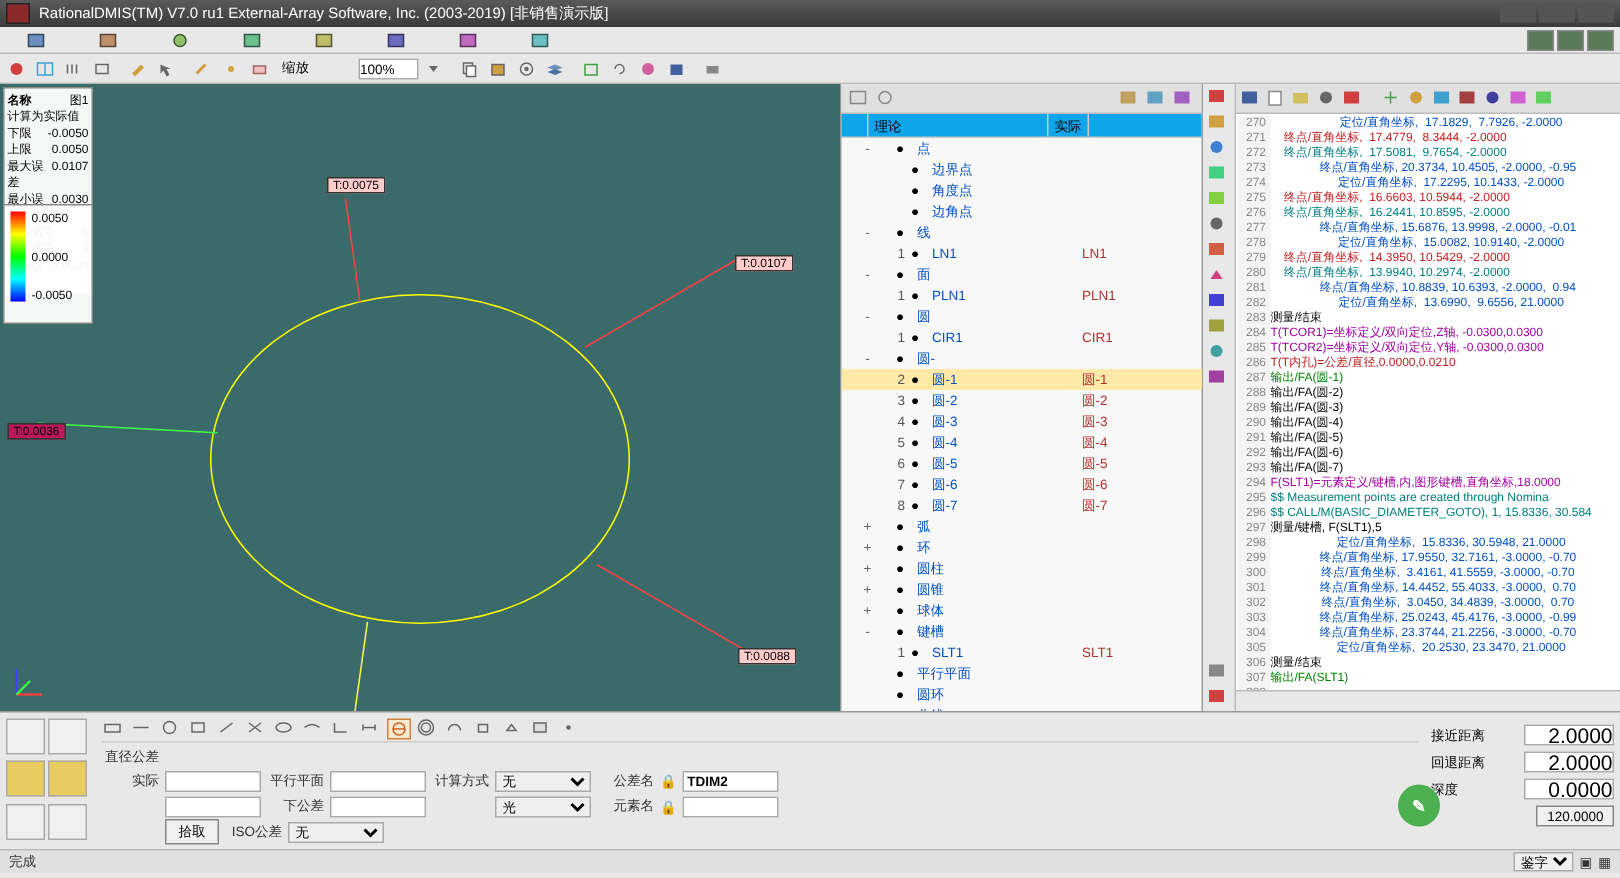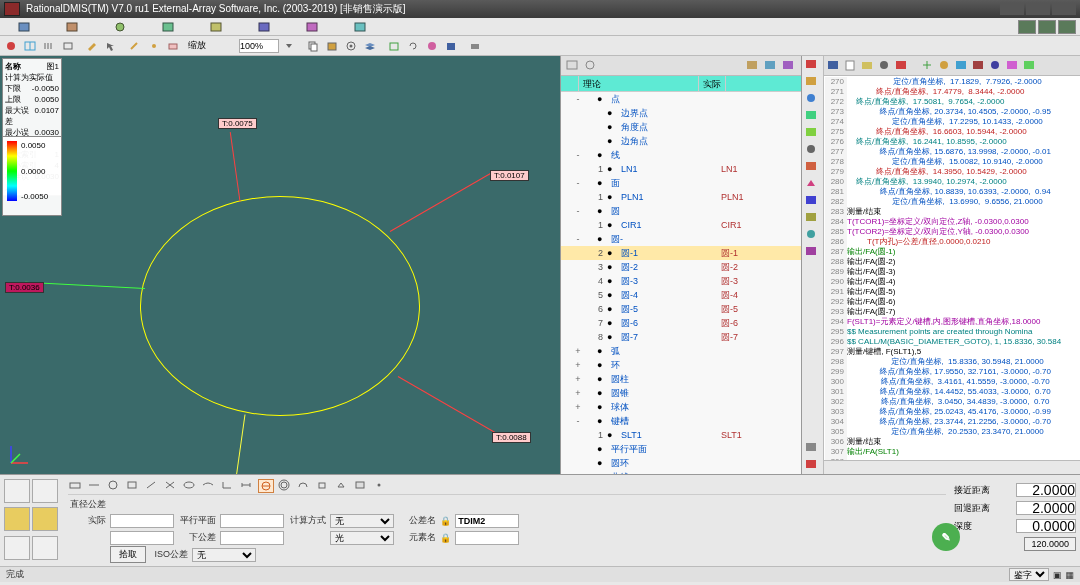--- a/index.html
+++ b/index.html
@@ -39,21 +39,21 @@
 .vp-label.red { background: #ffcccc; }
 .vp-label.green { background: #be185d; }
 .vp-axis { position: absolute; bottom: 6px; left: 6px; width: 30px; height: 30px; }
 .ellipse { position: absolute; border: 1px solid #ffff00; border-radius: 50%; }
 .line { position: absolute; height: 1px; transform-origin: left center; }
 
 
 .treepanel { width: 242px; background: #f8f8f8; border-left: 1px solid #999; border-right: 1px solid #999; display: flex; flex-direction: column; }
 .treepanel .thead { height: 20px; background: #e0e0e0; border-bottom: 1px solid #bbb; display: flex; align-items: center; padding: 0 4px; gap: 2px; }
 .treepanel .thead .tb { width: 16px; height: 14px; }
-.treepanel .tcols { height: 16px; background: #5eead4; border-bottom: 1px solid #ccc; display: flex; font-size: 9px; }
+.treepanel .tcols { height: 16px; background: #0ea5e9; border-bottom: 1px solid #ccc; display: flex; font-size: 9px; }
 .treepanel .tcols span { padding: 2px 4px; border-right: 1px solid #ccc; }
 .treepanel .tbody { flex: 1; overflow: auto; font-size: 9px; }
 .tree-row { display: flex; align-items: center; height: 14px; padding-left: 2px; }
 .tree-row.sel { background: #ffe9a8; }
 .tree-row .exp { width: 10px; text-align: center; color: #666; cursor: pointer; }
 .tree-row .idx { width: 14px; text-align: right; color: #555; padding-right: 4px; }
 .tree-row .ico { width: 12px; height: 10px; margin-right: 2px; }
 .tree-row .name { flex: 0 0 100px; color: #0050c0; }
 .tree-row .act { color: #b03030; }
 
@@ -62,21 +62,21 @@
 .outpanel .vtb { width: 22px; background: #e8e8e8; border-right: 1px solid #bbb; display: flex; flex-direction: column; gap: 1px; padding-top: 2px; }
 .outpanel .vtb .tb { width: 18px; height: 16px; margin: 0 auto; }
 .outpanel .content { flex: 1; display: flex; flex-direction: column; }
 .outpanel .otb { height: 20px; background: #e0e0e0; border-bottom: 1px solid #bbb; display: flex; align-items: center; gap: 1px; padding: 0 2px; }
 .outpanel .otb .tb { width: 16px; height: 14px; }
 .outpanel .listing { flex: 1; overflow: auto; font-family: Consolas, monospace; font-size: 8px; line-height: 10px; padding: 1px; background: #fff; white-space: pre; }
 .outpanel .listing .ln { display: flex; }
 .outpanel .listing .lno { width: 22px; color: #888; text-align: right; padding-right: 3px; background: #f4f4f4; }
 .outpanel .listing .txt { flex: 1; }
 .c-blue { color: #0050c0; text-align: center; }
-.c-red { color: #c02020; margin-left: 20px; }
+.c-red { color: #c02020; }
 .c-teal { color: #008080; }
 .c-green { color: #008000; }
 .c-mag { color: #a000a0; }
 .outpanel .scroll { height: 14px; background: #e8e8e8; border-top: 1px solid #bbb; }
 
 
 .bottom { height: 92px; background: #e8e8e8; border-top: 1px solid #999; display: flex; }
 .bottom .ltb { width: 64px; display: flex; flex-wrap: wrap; gap: 2px; padding: 4px; }
 .bottom .ltb .bb { width: 26px; height: 24px; background: #f0f0f0; border: 1px solid #aaa; }
 .bottom .ltb .bb.y { background: #e8cc60; }

